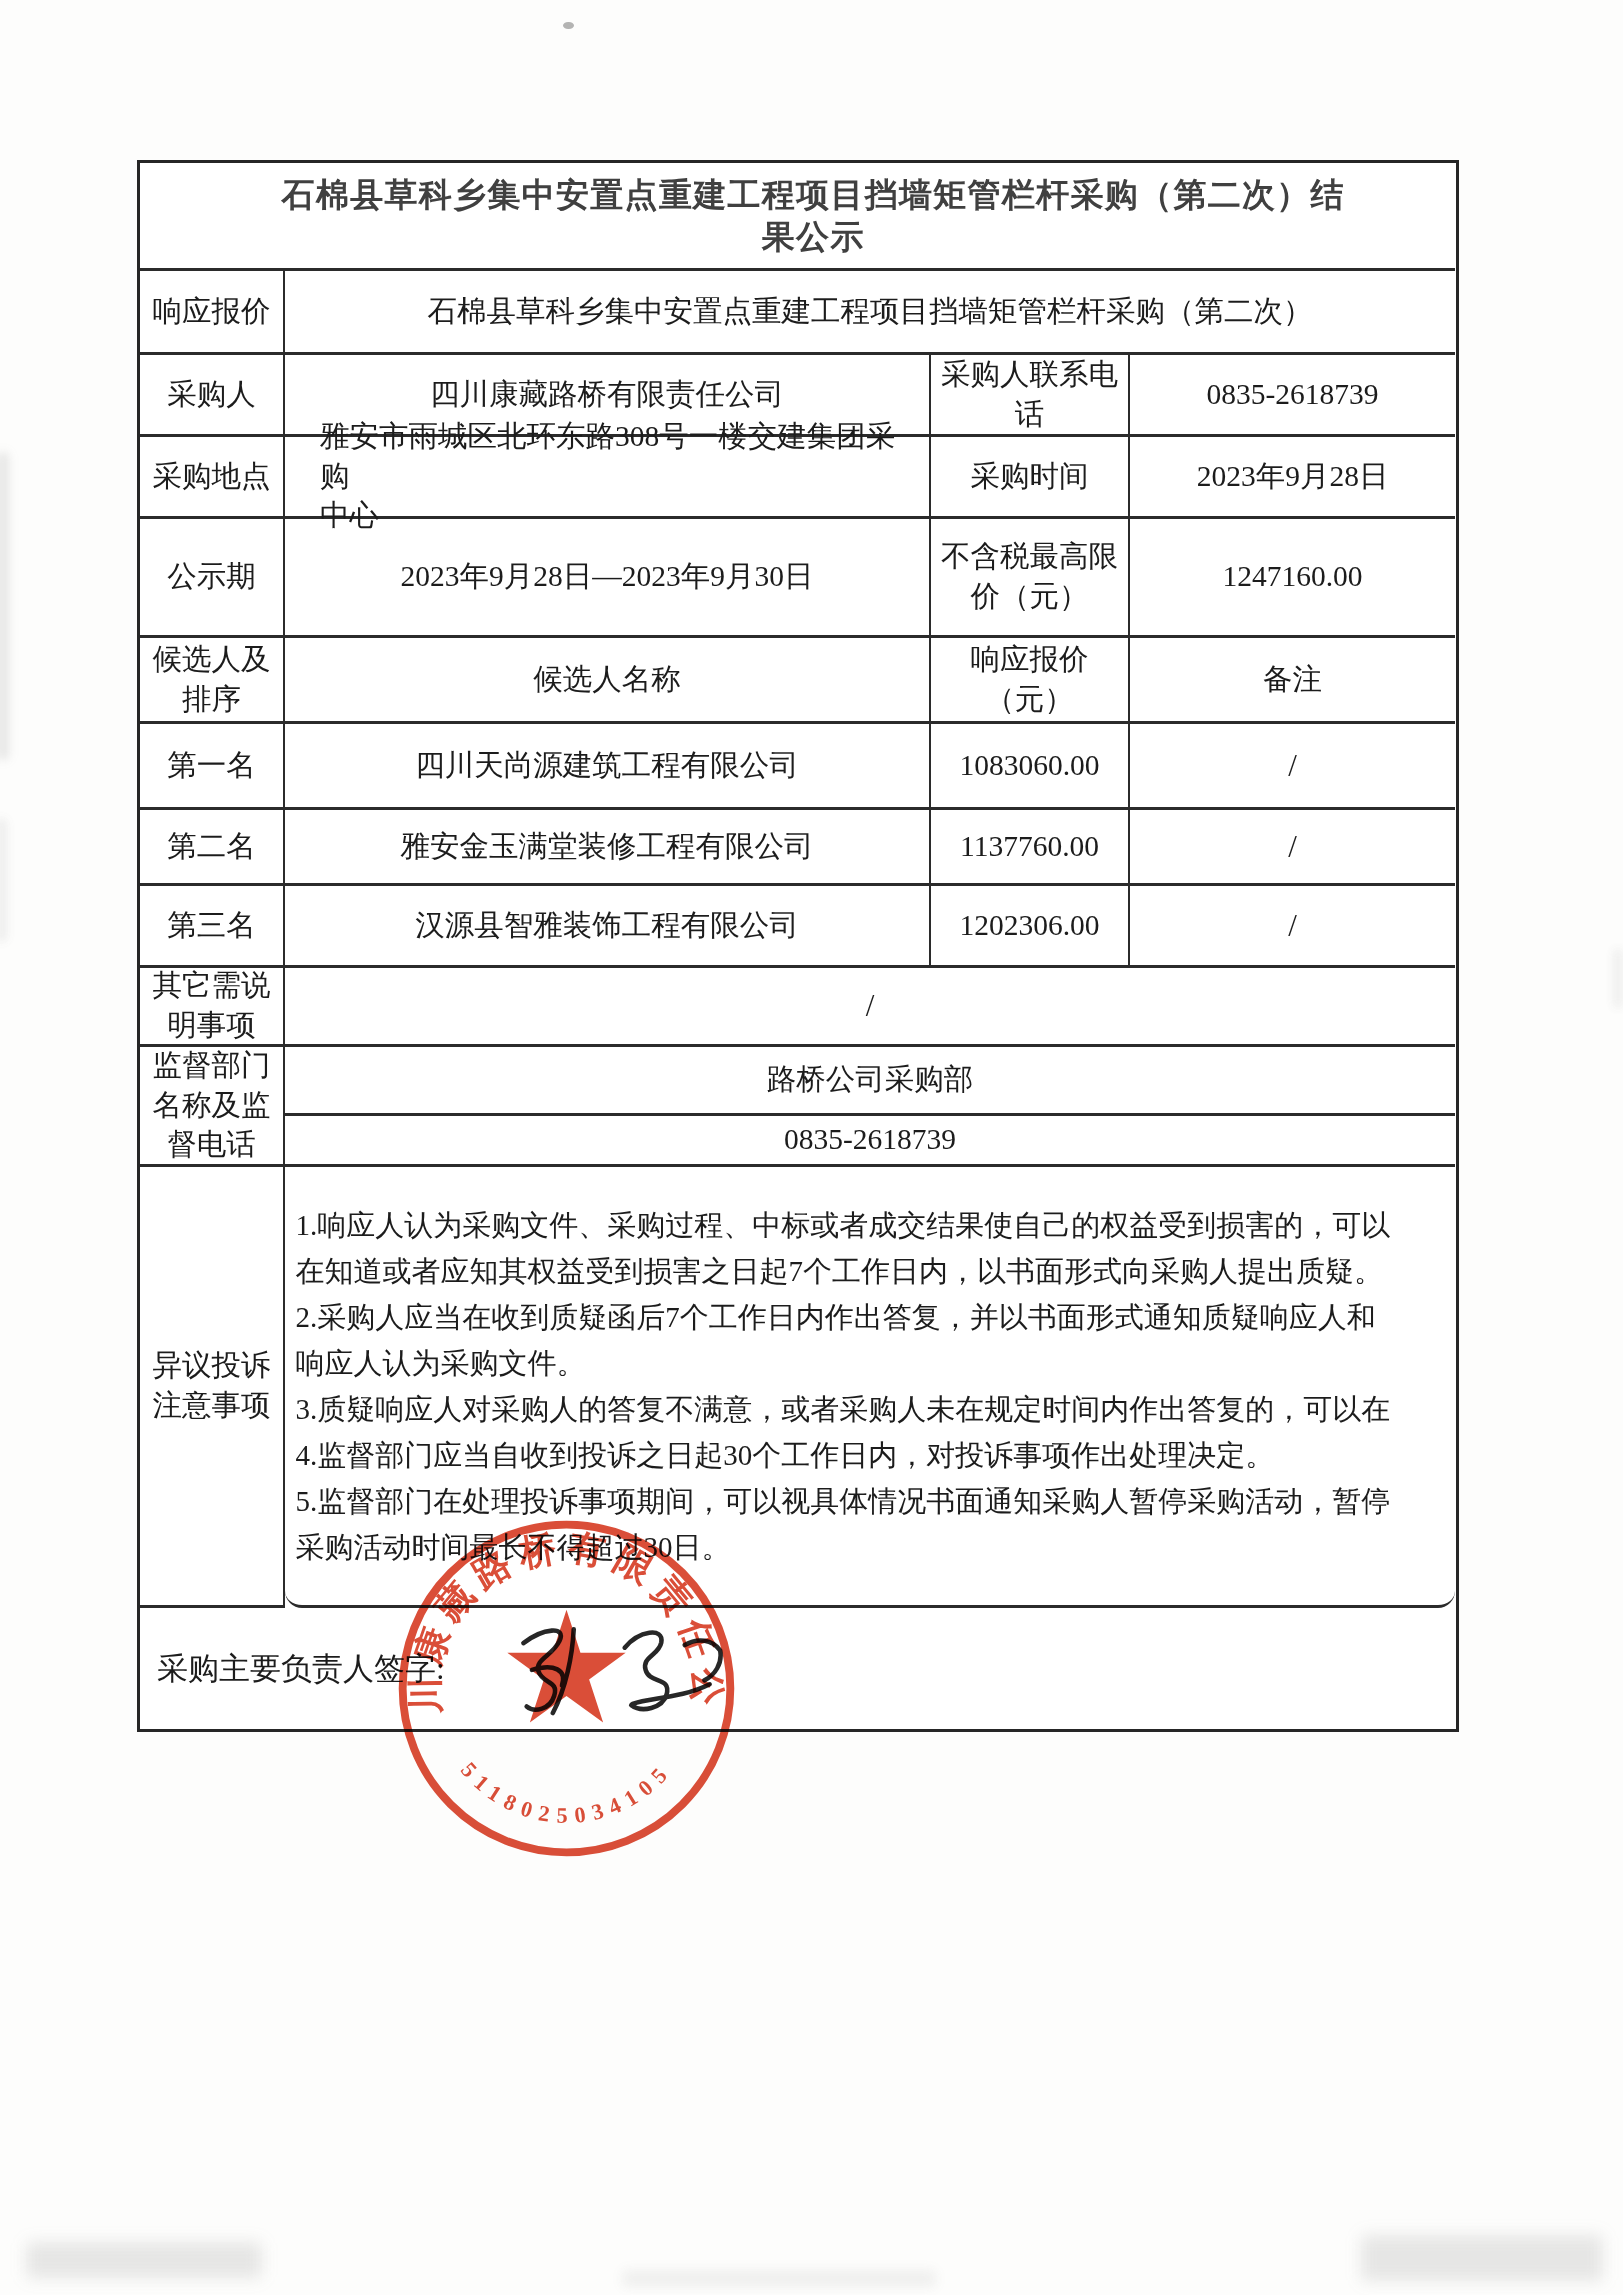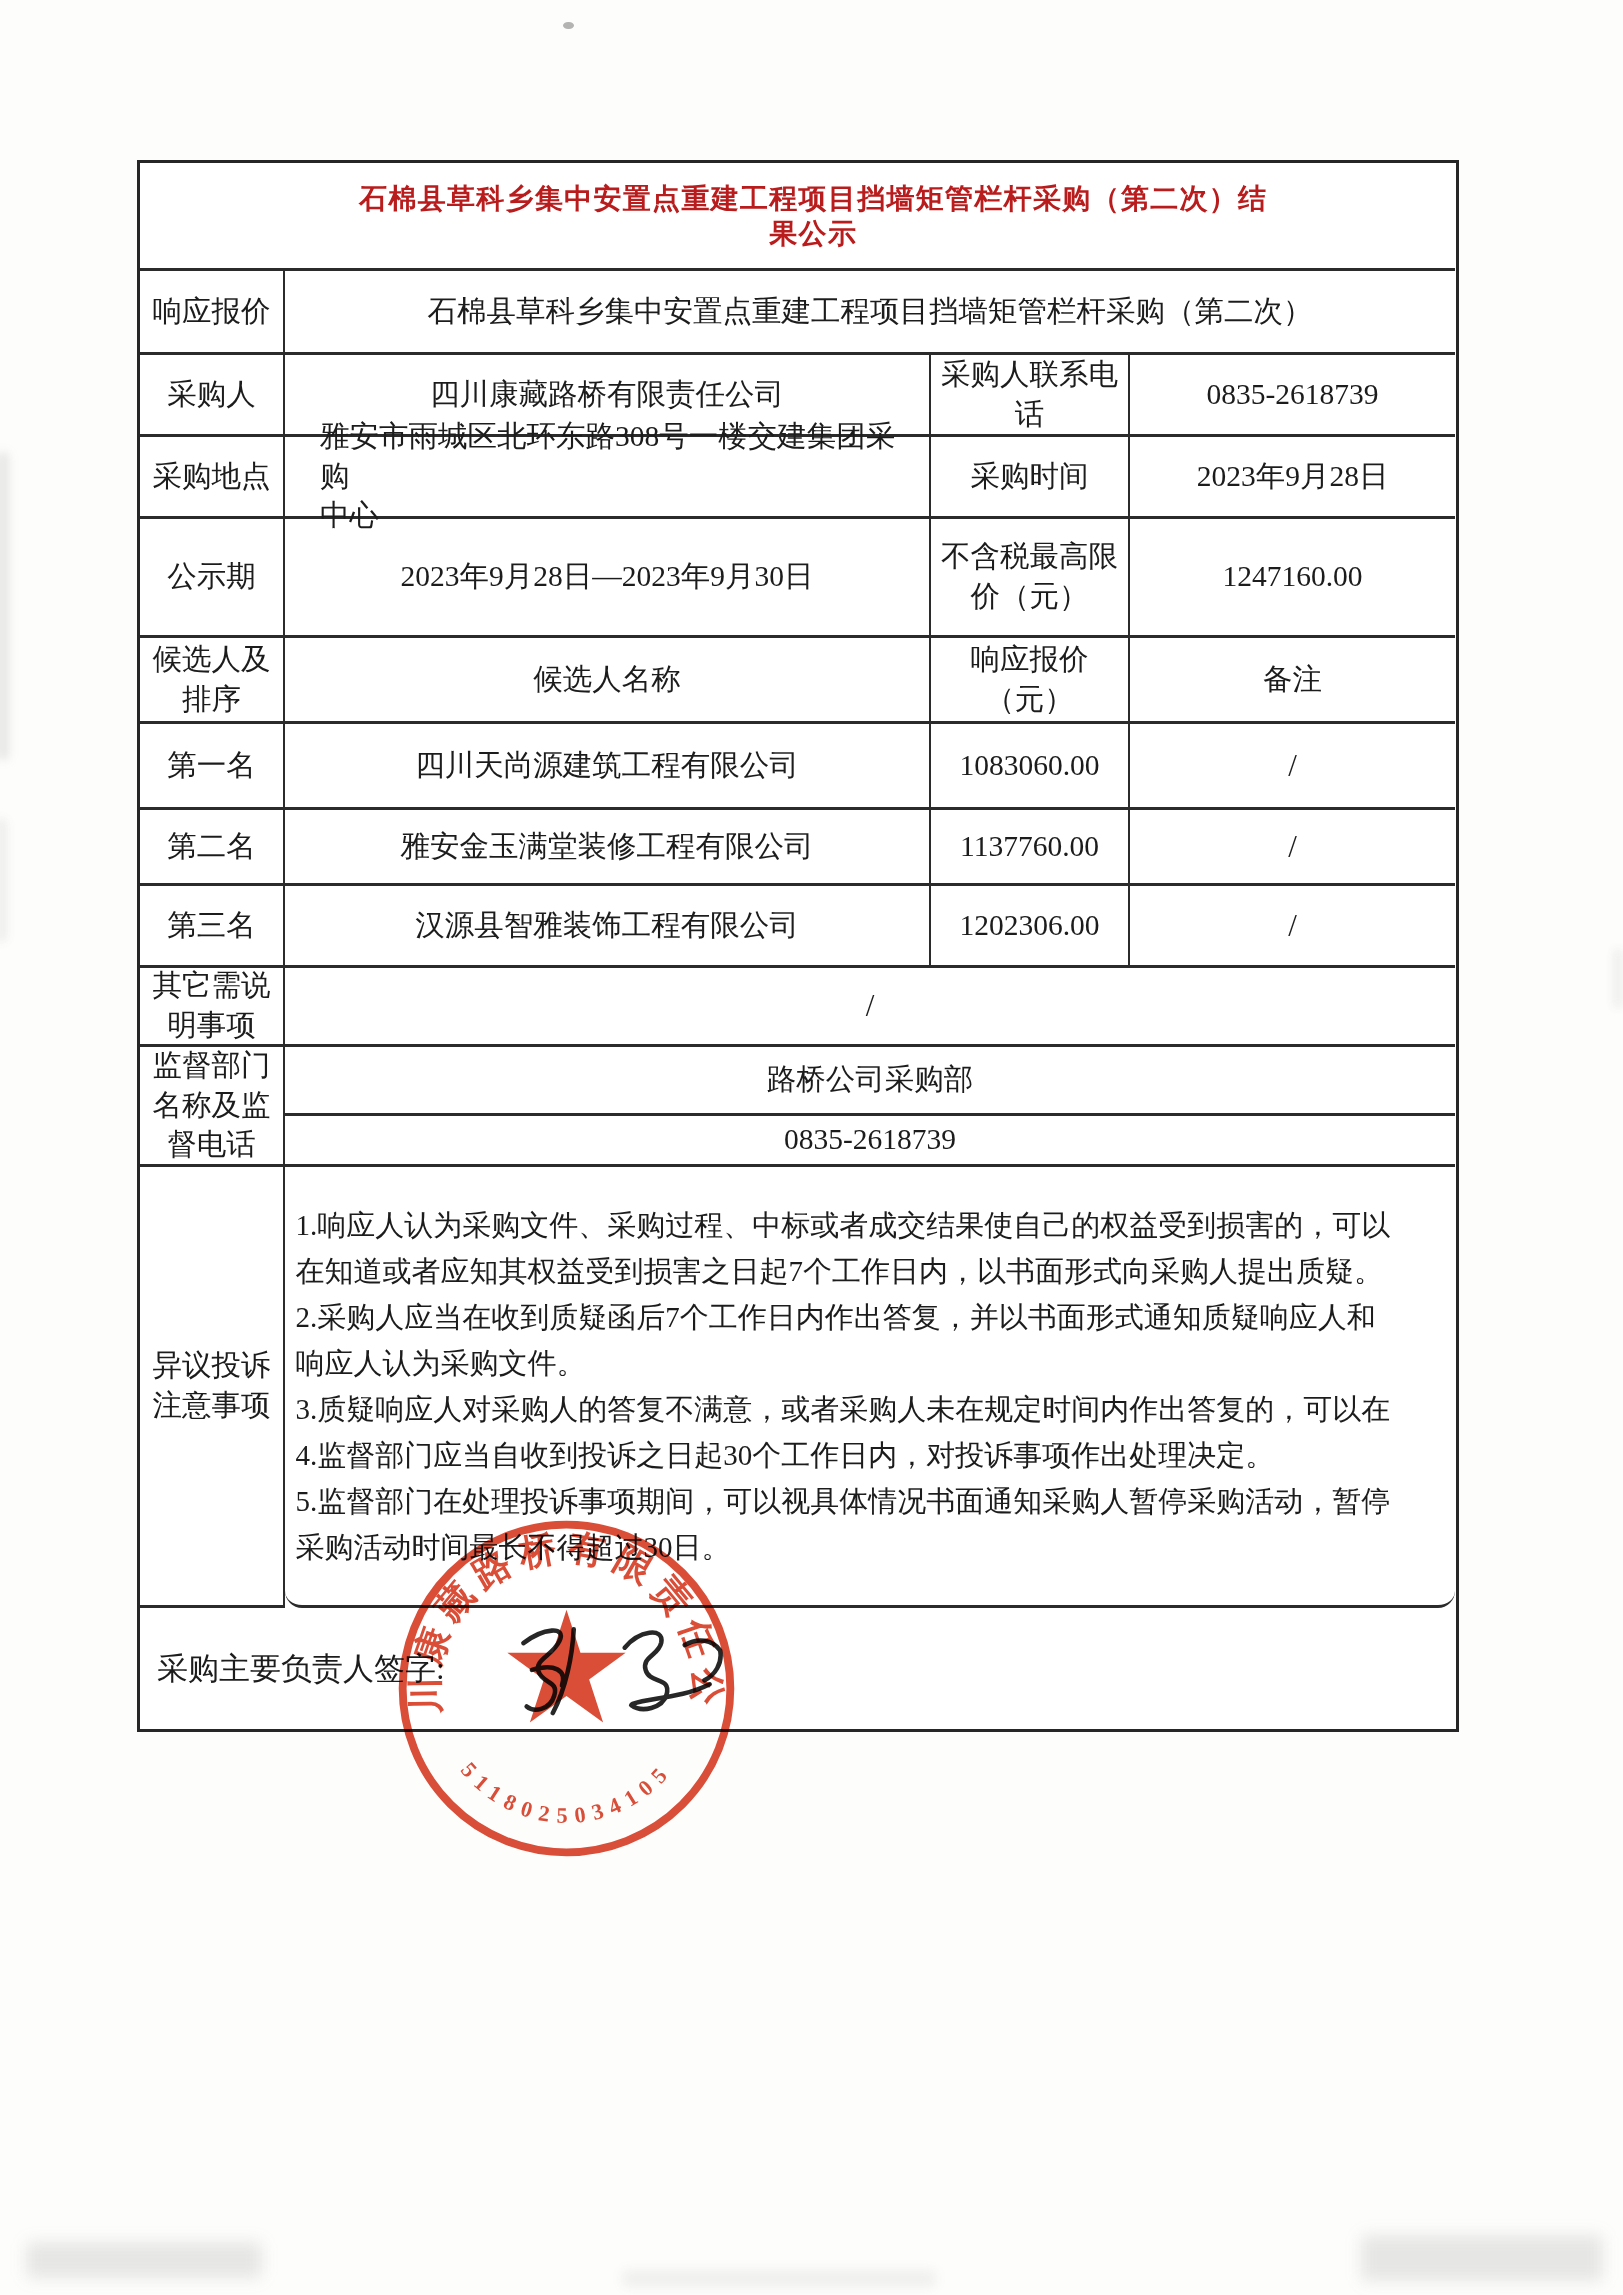--- a/index.html
+++ b/index.html
@@ -23,22 +23,22 @@
     border-right:2.6px solid #2b2b2b;border-bottom:3.3px solid #2b2b2b;
     display:flex;align-items:center;justify-content:center;
     text-align:center;padding:2.6px 6.5px;
     font-size:29.5px;line-height:1.35;white-space:pre-line;
   }
   .no-br{border-right:none;}
   .no-bb{border-bottom:none;}
   .title-cell{
     grid-column:1/5;
     font-family:"DejaVu Sans","Liberation Sans",sans-serif;
-    font-weight:700;font-size:28px;line-height:1.25;letter-spacing:1.3px;
-    color:#b91c1c;
+    font-weight:700;font-size:33px;line-height:1.25;letter-spacing:1.3px;
+    color:#404040;
     padding-left:38px;
   }
   .left{justify-content:flex-start;text-align:left;padding-left:35px;}
   .notice-cell{
     flex-direction:column;align-items:flex-start;justify-content:center;
     text-align:left;padding:6.5px 10.5px;border-radius:17px;
   }
   .notice-line{font-size:29px;line-height:46px;white-space:nowrap;}
   .sign-row{
     grid-column:1/5;justify-content:flex-start;text-align:left;

